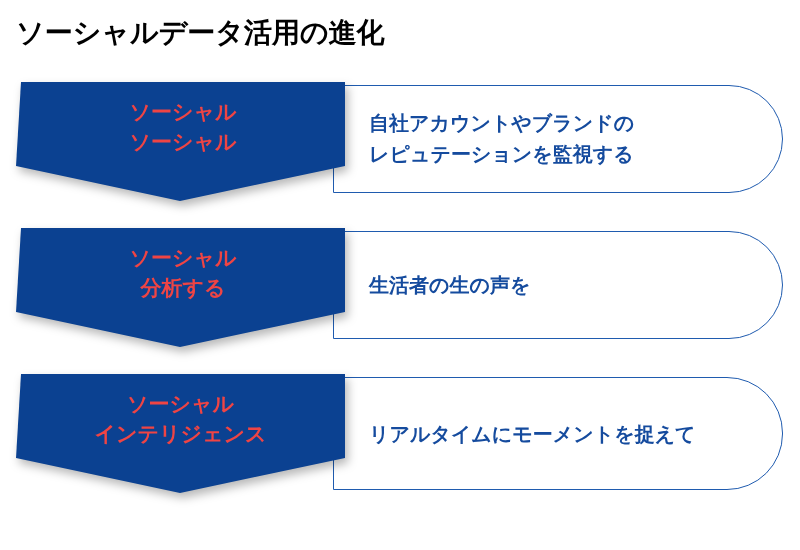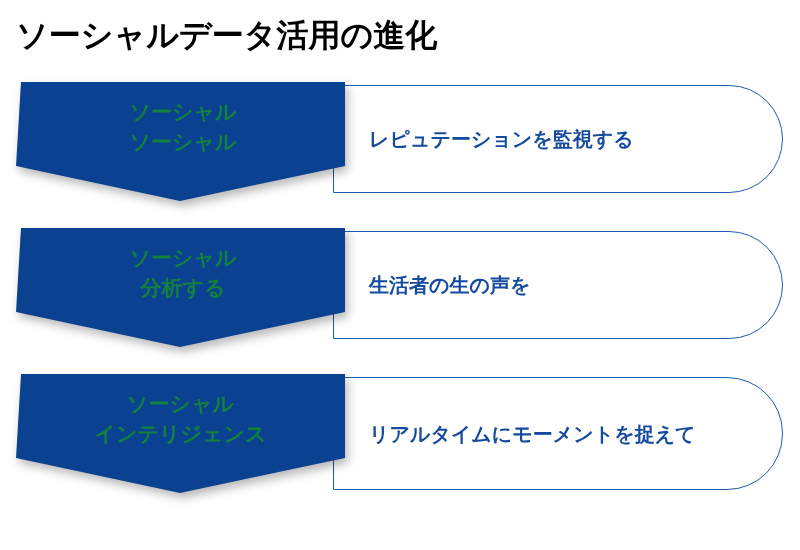--- a/index.html
+++ b/index.html
@@ -12,21 +12,21 @@
     background: #ffffff;
     font-family: "Liberation Sans", "DejaVu Sans", sans-serif;
     overflow: hidden;
     position: relative;
   }
 
   #page-title {
     position: absolute;
     left: 16px;
     top: 14px;
-    font-size: 32px;
+    font-size: 28px;
     font-weight: bold;
     color: #000000;
     letter-spacing: 0px;
     white-space: nowrap;
   }
 
   .stage {
     position: absolute;
     left: 0;
     top: 0;
@@ -73,41 +73,42 @@
   .arrow-shadow {
     position: absolute;
     left: 0;
     top: 0;
     filter: drop-shadow(3px 5px 5px rgba(0,0,0,0.28));
   }
   .arrow-svg { display: block; }
 
   .arrow-label {
     position: absolute;
-    color: #15803d;
+    color: #ef4444;
     font-size: 21px;
     font-weight: bold;
     line-height: 1.45;
     text-align: center;
     white-space: nowrap;
     pointer-events: none;
   }
   .arrow-label .line { display: block; }
 </style>
 </head>
 <body>
 
 <div class="stage">
 
   <div id="page-title">ソーシャルデータ活用の進化</div>
 
   <div class="row" style="top:0;">
 
     <div class="card" style="top:85px; height:108px;">
       <div class="card-text">
+        <span class="line">自社アカウントやブランドの</span>
         <span class="line">レピュテーションを監視する</span>
       </div>
     </div>
 
     <div class="arrow-wrap">
       <div class="arrow-shadow">
         <svg class="arrow-svg" width="360" height="215" viewBox="0 0 360 215">
           <polygon points="21,82 345,82 345,166 180,201 16,166" fill="#0B4191"></polygon>
         </svg>
       </div>

